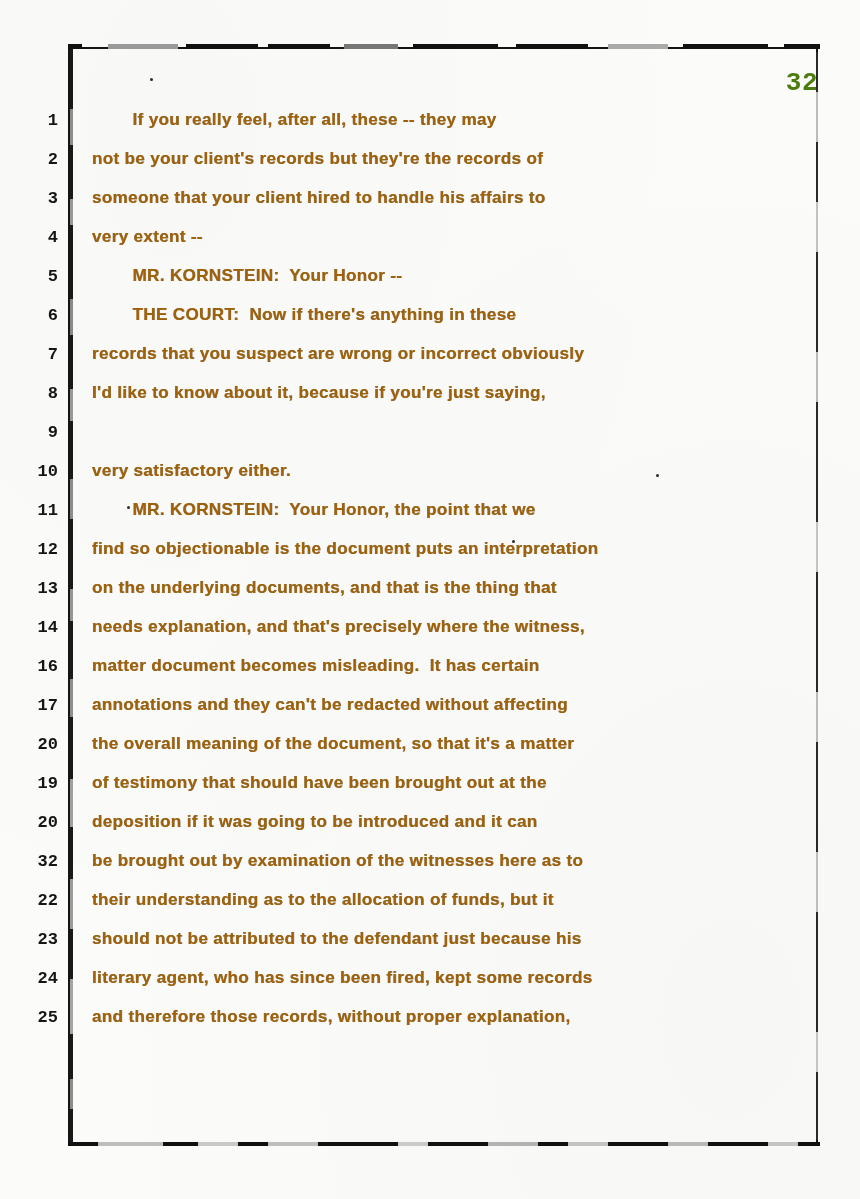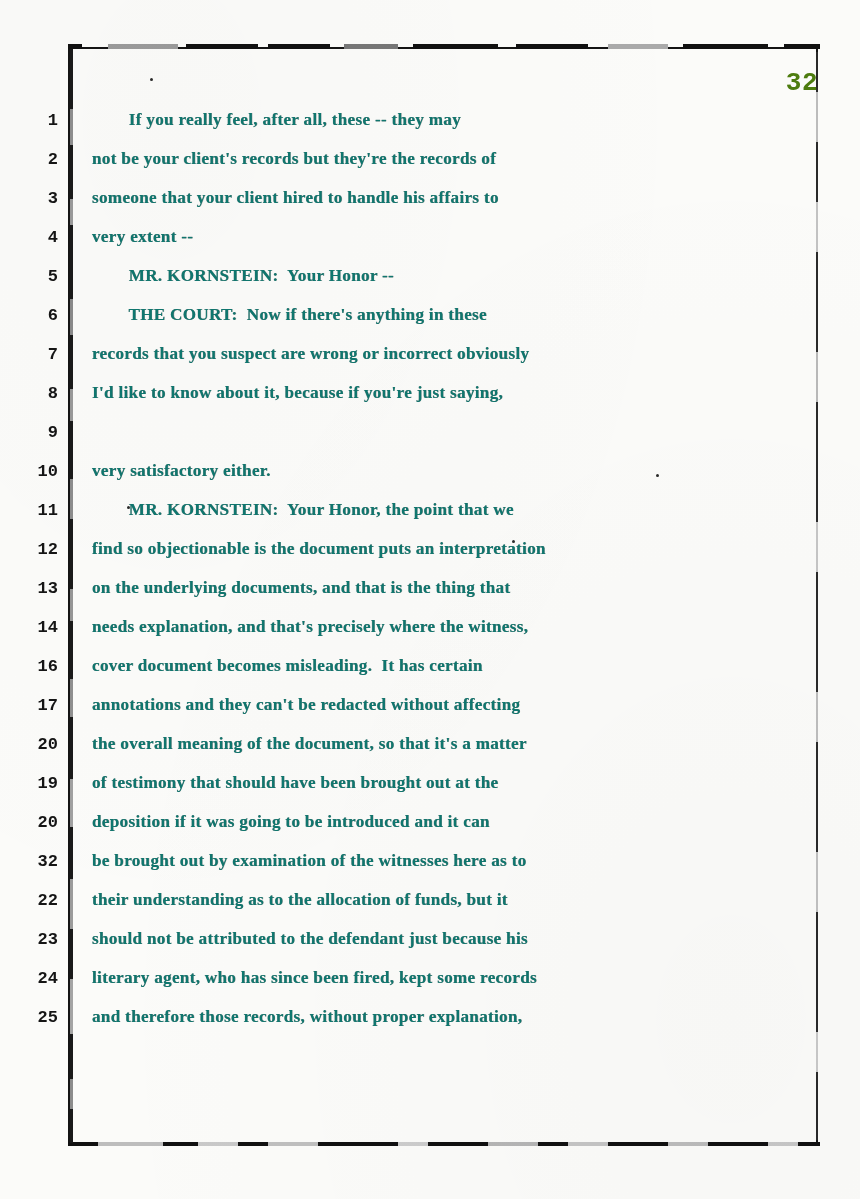--- a/index.html
+++ b/index.html
@@ -166,24 +166,24 @@
     font-size: 17px;
     font-weight: 700;
     color: #151515;
     padding-top: 7px;
     user-select: none;
   }
 
   .line-text {
     flex: 1 1 auto;
     padding-left: 34px;
-    font-family: Liberation Serif, serif;
+    font-family: Liberation Sans, sans-serif;
     font-size: 17.1px;
     font-weight: 700;
-    color: #0f766e;
+    color: #a16207;
     letter-spacing: 0.32px;
     white-space: pre;
     padding-top: 6px;
     text-shadow:
       0.35px 0 0 rgba(20,20,20,0.38),
       -0.3px 0.25px 0 rgba(20,20,20,0.22);
   }
 </style>
 </head>
 <body>
@@ -254,21 +254,21 @@
       <div class="t-line">
         <div class="line-no">13</div>
         <div class="line-text">on the underlying documents, and that is the thing that</div>
       </div>
       <div class="t-line">
         <div class="line-no">14</div>
         <div class="line-text">needs explanation, and that's precisely where the witness,</div>
       </div>
       <div class="t-line">
         <div class="line-no">16</div>
-        <div class="line-text">cover document becomes misleading.  It has certain</div>
+        <div class="line-text">matter document becomes misleading.  It has certain</div>
       </div>
       <div class="t-line">
         <div class="line-no">17</div>
         <div class="line-text">annotations and they can't be redacted without affecting</div>
       </div>
       <div class="t-line">
         <div class="line-no">20</div>
         <div class="line-text">the overall meaning of the document, so that it's a matter</div>
       </div>
       <div class="t-line">

